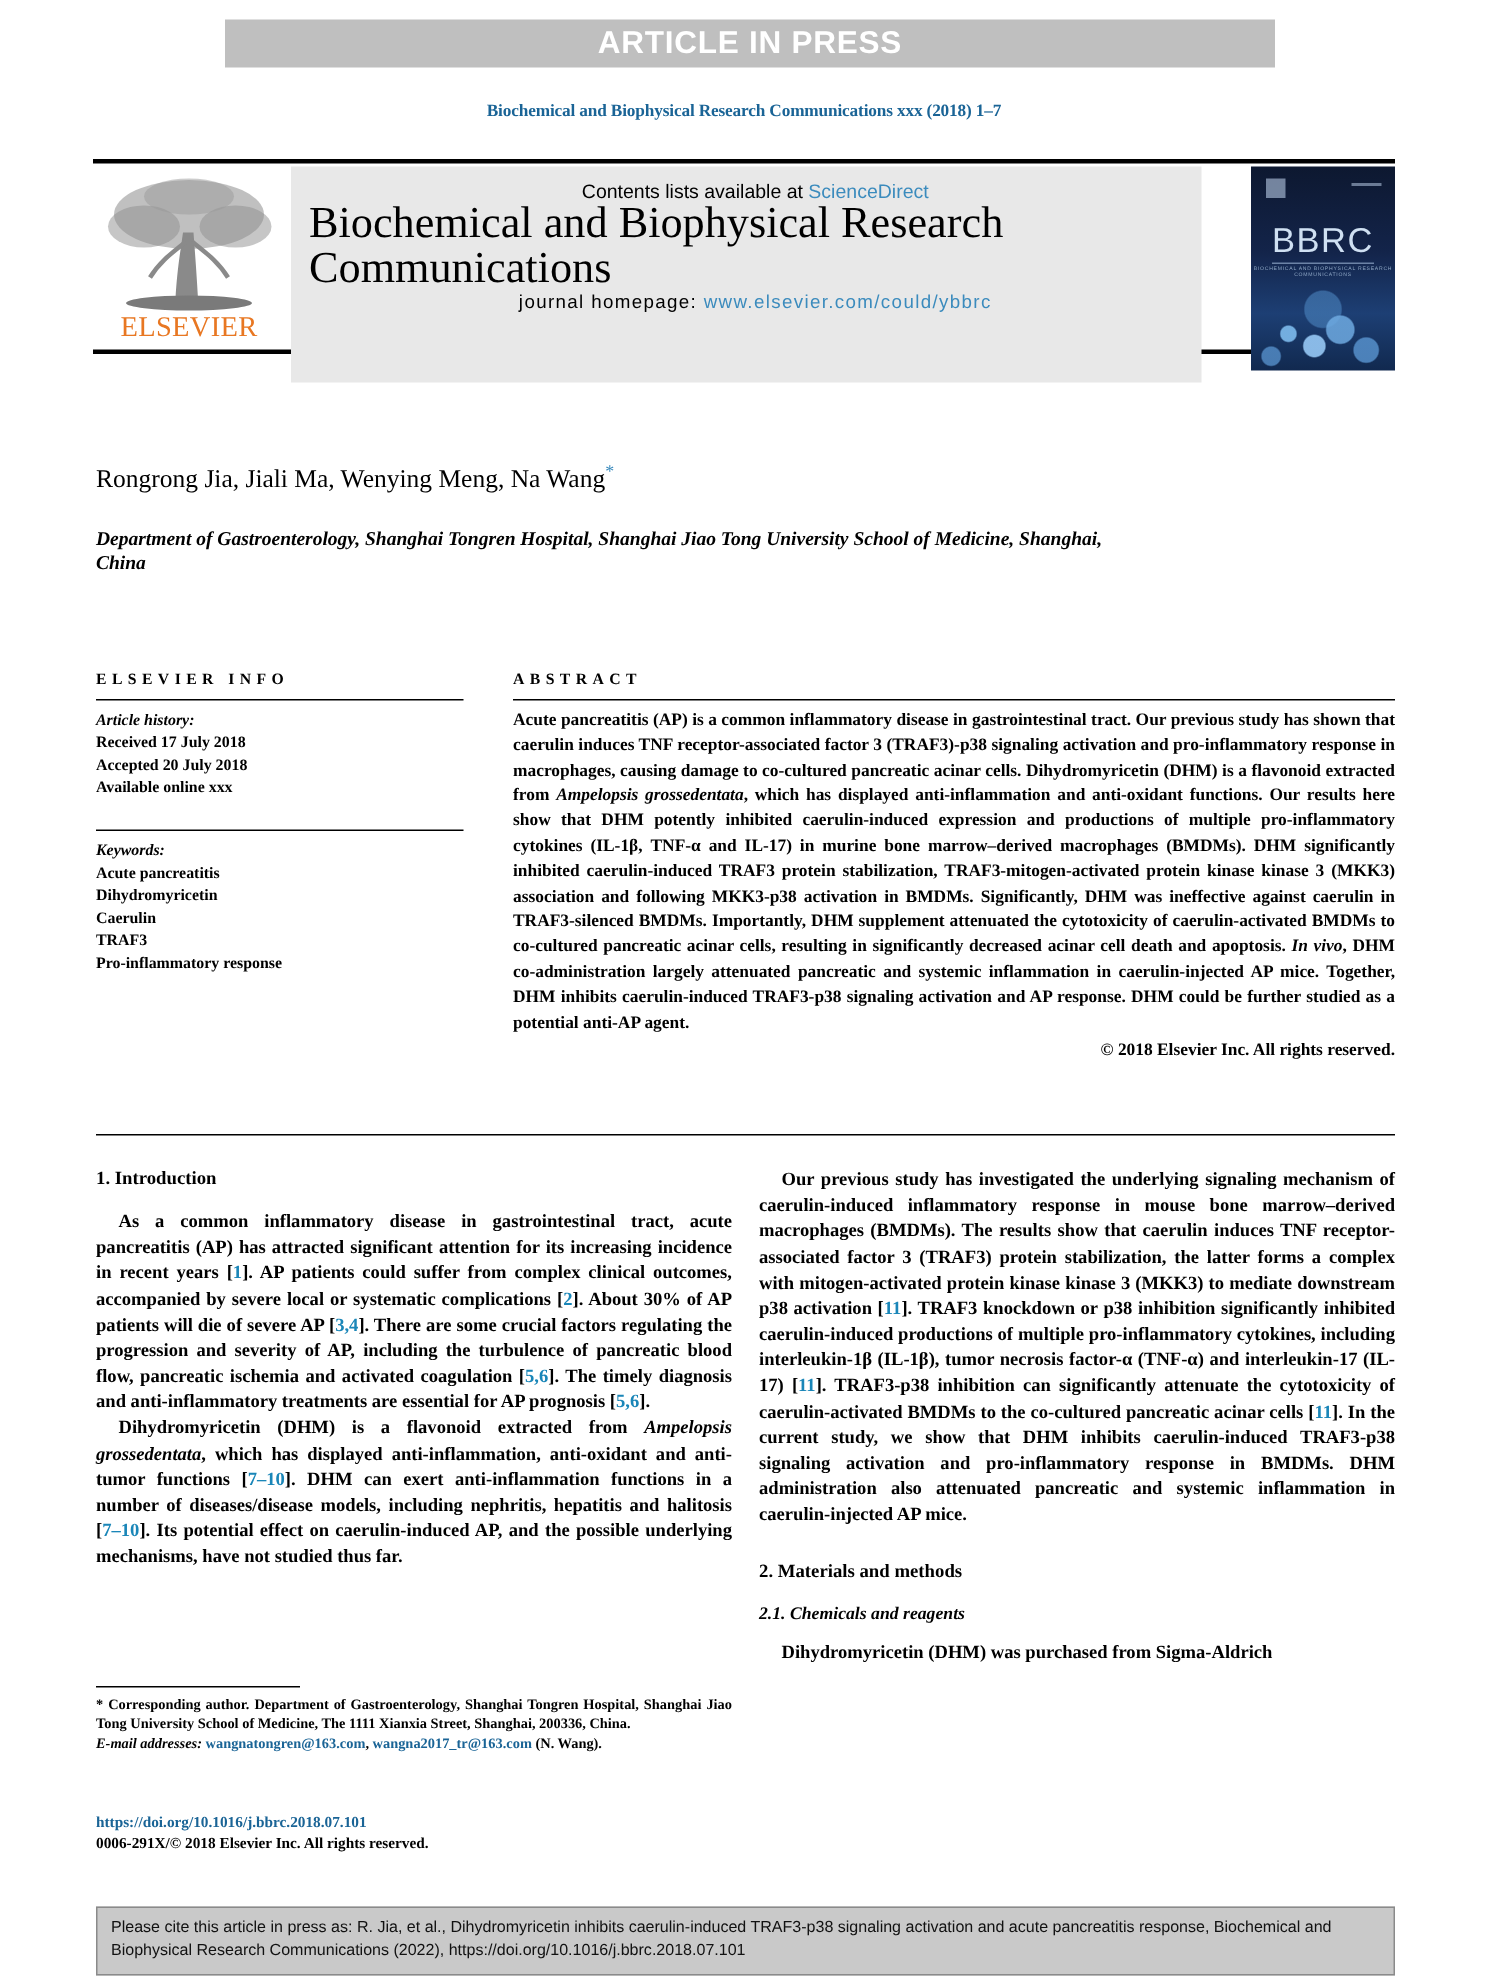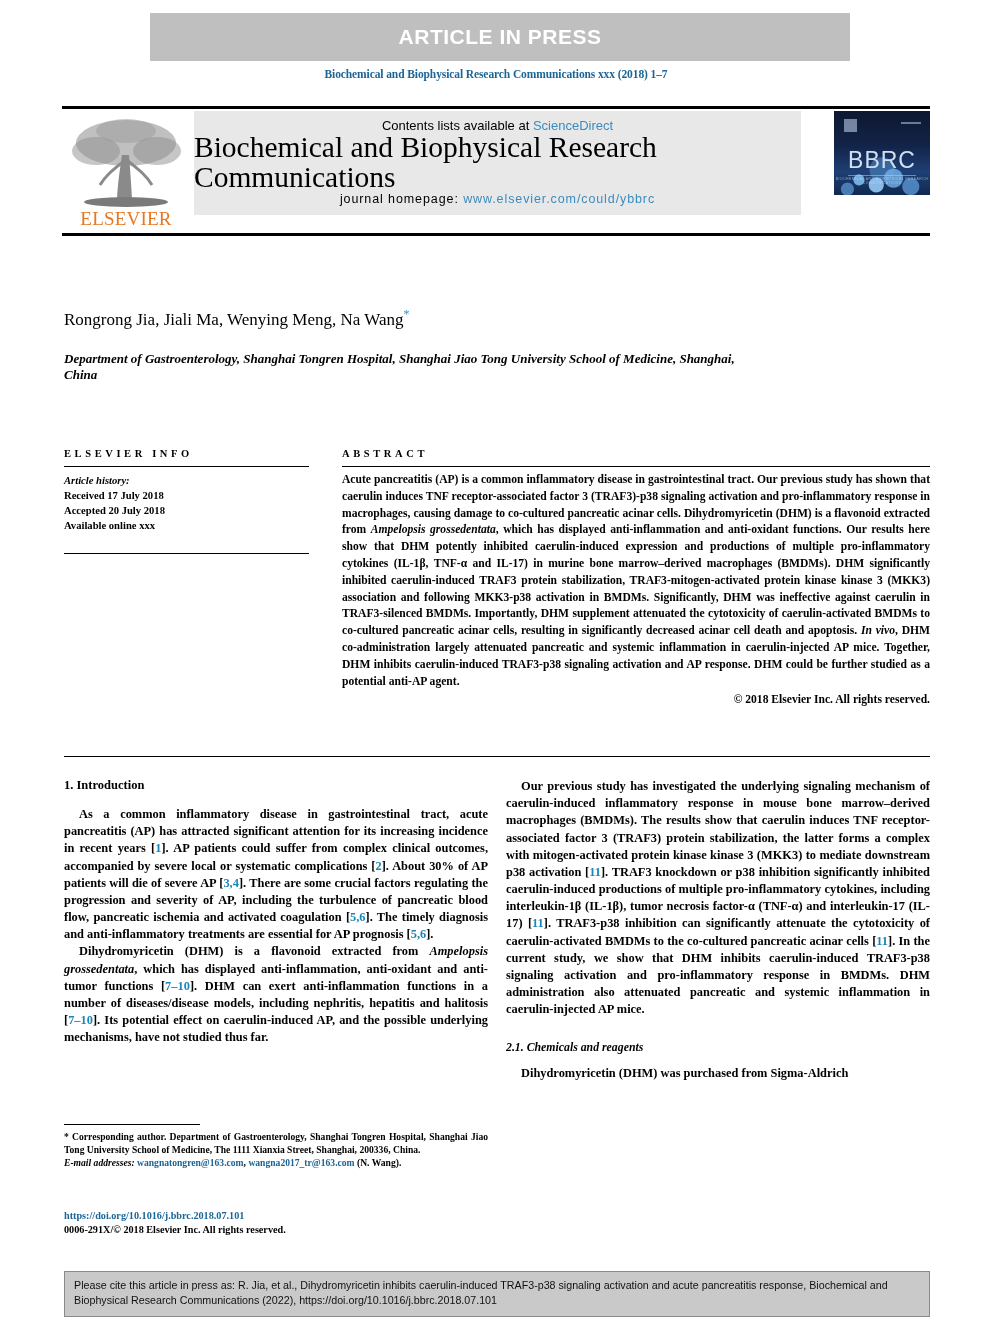--- a/index.html
+++ b/index.html
@@ -15,21 +15,21 @@
     color: #000;
     overflow: hidden;
   }
 
   
   .press-banner {
     position: absolute;
     left: 150px;
     top: 13px;
     width: 700px;
-    height: 48px;
+    height: 32px;
     background: #bfbfbf;
     display: flex;
     align-items: center;
     justify-content: center;
   }
   .press-banner-text {
     color: #ffffff;
     font-family: "Liberation Sans", sans-serif;
     font-weight: bold;
     font-size: 21px;
@@ -82,27 +82,27 @@
     color: #e87722;
     font-family: "Liberation Serif", serif;
     font-size: 19px;
     letter-spacing: 0.2px;
   }
   .center-band {
     position: absolute;
     left: 132px;
     top: 2px;
     width: 607px;
-    height: 104px;
+    height: 144px;
     background: #e8e8e8;
     display: flex;
     flex-direction: column;
     align-items: center;
-    justify-content: center;
-    padding: 9px 0 11px 0;
+    justify-content: flex-start;
+    padding: 9px 0 11px 12px;
     box-sizing: border-box;
   }
   .contents-line {
     font-family: "Liberation Sans", sans-serif;
     font-size: 13px;
     color: #000;
   }
   .contents-line .sd {
     color: #3b8bbd;
   }
@@ -117,21 +117,21 @@
     font-size: 12.5px;
     letter-spacing: 0.9px;
     color: #000;
   }
   .homepage-line .url { color: #3b8bbd; }
   .bbrc-cover {
     position: absolute;
     right: 0px;
     top: 2px;
     width: 96px;
-    height: 84px;
+    height: 136px;
     background:
       radial-gradient(circle at 26% 82%, rgba(120,180,230,0.95) 0 5px, rgba(120,180,230,0) 6px),
       radial-gradient(circle at 44% 88%, rgba(150,200,245,0.9) 0 7px, rgba(150,200,245,0) 8px),
       radial-gradient(circle at 62% 80%, rgba(110,170,225,0.85) 0 9px, rgba(110,170,225,0) 10px),
       radial-gradient(circle at 80% 90%, rgba(90,150,210,0.8) 0 8px, rgba(90,150,210,0) 9px),
       radial-gradient(circle at 14% 93%, rgba(90,150,210,0.75) 0 6px, rgba(90,150,210,0) 7px),
       radial-gradient(circle at 50% 70%, rgba(80,140,200,0.55) 0 12px, rgba(80,140,200,0) 13px),
       linear-gradient(180deg, #0d1830 0%, #13244a 42%, #1d3f74 72%, #11294f 100%);
     overflow: hidden;
   }
@@ -438,20 +438,28 @@
   <div class="sec-label">ELSEVIER INFO</div>
   <hr class="hr-thin">
   <div class="info-group">
     <div class="ital">Article history:</div>
     <div>Received 17 July 2018</div>
     <div>Accepted 20 July 2018</div>
     <div>Available online xxx</div>
   </div>
   <div class="info-spacer"></div>
   <hr class="hr-thin">
+  <div class="info-group">
+    <div class="ital">Keywords:</div>
+    <div>Acute pancreatitis</div>
+    <div>Dihydromyricetin</div>
+    <div>Caerulin</div>
+    <div>TRAF3</div>
+    <div>Pro-inflammatory response</div>
+  </div>
 </div>
 
 <div class="abstract-col">
   <div class="sec-label">ABSTRACT</div>
   <hr class="hr-thin-wide">
   <div class="abstract-body">
     <span>Acute pancreatitis (AP) is a common inflammatory disease in gastrointestinal tract. Our previous study has shown that caerulin induces TNF receptor-associated factor 3 (TRAF3)-p38 signaling activation and pro-inflammatory response in macrophages, causing damage to co-cultured pancreatic acinar cells. Dihydromyricetin (DHM) is a flavonoid extracted from </span><em>Ampelopsis grossedentata</em><span>, which has displayed anti-inflammation and anti-oxidant functions. Our results here show that DHM potently inhibited caerulin-induced expression and productions of multiple pro-inflammatory cytokines (IL-1β, TNF-α and IL-17) in murine bone marrow–derived macrophages (BMDMs). DHM significantly inhibited caerulin-induced TRAF3 protein stabilization, TRAF3-mitogen-activated protein kinase kinase 3 (MKK3) association and following MKK3-p38 activation in BMDMs. Significantly, DHM was ineffective against caerulin in TRAF3-silenced BMDMs. Importantly, DHM supplement attenuated the cytotoxicity of caerulin-activated BMDMs to co-cultured pancreatic acinar cells, resulting in significantly decreased acinar cell death and apoptosis. </span><em>In vivo</em><span>, DHM co-administration largely attenuated pancreatic and systemic inflammation in caerulin-injected AP mice. Together, DHM inhibits caerulin-induced TRAF3-p38 signaling activation and AP response. DHM could be further studied as a potential anti-AP agent.</span>
   </div>
   <div class="copyright-line">© 2018 Elsevier Inc. All rights reserved.</div>
 </div>
@@ -460,20 +468,21 @@
 
 <div class="col-left">
   <div class="h2">1. Introduction</div>
   <p class="para"><span>As a common inflammatory disease in gastrointestinal tract, acute pancreatitis (AP) has attracted significant attention for its increasing incidence in recent years [</span><span class="ref">1</span><span>]. AP patients could suffer from complex clinical outcomes, accompanied by severe local or systematic complications [</span><span class="ref">2</span><span>]. About 30% of AP patients will die of severe AP [</span><span class="ref">3,4</span><span>]. There are some crucial factors regulating the progression and severity of AP, including the turbulence of pancreatic blood flow, pancreatic ischemia and activated coagulation [</span><span class="ref">5,6</span><span>]. The timely diagnosis and anti-inflammatory treatments are essential for AP prognosis [</span><span class="ref">5,6</span><span>].</span></p>
   <p class="para"><span>Dihydromyricetin (DHM) is a flavonoid extracted from </span><em>Ampelopsis grossedentata</em><span>, which has displayed anti-inflammation, anti-oxidant and anti-tumor functions [</span><span class="ref">7–10</span><span>]. DHM can exert anti-inflammation functions in a number of diseases/disease models, including nephritis, hepatitis and halitosis [</span><span class="ref">7–10</span><span>]. Its potential effect on caerulin-induced AP, and the possible underlying mechanisms, have not studied thus far.</span></p>
 </div>
 
 <div class="col-right">
   <p class="para"><span>Our previous study has investigated the underlying signaling mechanism of caerulin-induced inflammatory response in mouse bone marrow–derived macrophages (BMDMs). The results show that caerulin induces TNF receptor-associated factor 3 (TRAF3) protein stabilization, the latter forms a complex with mitogen-activated protein kinase kinase 3 (MKK3) to mediate downstream p38 activation [</span><span class="ref">11</span><span>]. TRAF3 knockdown or p38 inhibition significantly inhibited caerulin-induced productions of multiple pro-inflammatory cytokines, including interleukin-1β (IL-1β), tumor necrosis factor-α (TNF-α) and interleukin-17 (IL-17) [</span><span class="ref">11</span><span>]. TRAF3-p38 inhibition can significantly attenuate the cytotoxicity of caerulin-activated BMDMs to the co-cultured pancreatic acinar cells [</span><span class="ref">11</span><span>]. In the current study, we show that DHM inhibits caerulin-induced TRAF3-p38 signaling activation and pro-inflammatory response in BMDMs. DHM administration also attenuated pancreatic and systemic inflammation in caerulin-injected AP mice.</span></p>
   <div class="gap-before-h2"></div>
+  <div class="h2">2. Materials and methods</div>
   <div class="h3">2.1. Chemicals and reagents</div>
   <p class="para">Dihydromyricetin (DHM) was purchased from Sigma-Aldrich</p>
 </div>
 
 <div class="footnote">
   <div class="foot-rule"></div>
   <p class="foot-text">* Corresponding author. Department of Gastroenterology, Shanghai Tongren Hospital, Shanghai Jiao Tong University School of Medicine, The 1111 Xianxia Street, Shanghai, 200336, China.</p>
   <p class="foot-text">
     <span class="ital">E-mail addresses:</span>
     <span class="lnk">wangnatongren@163.com</span><span>, </span><span class="lnk">wangna2017_tr@163.com</span><span> (N. Wang).</span>

